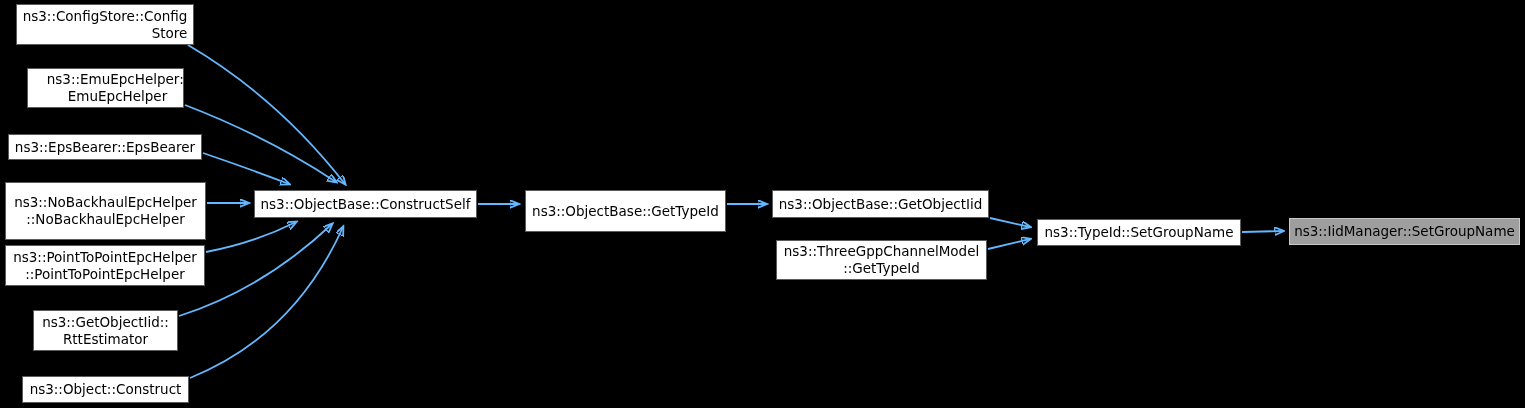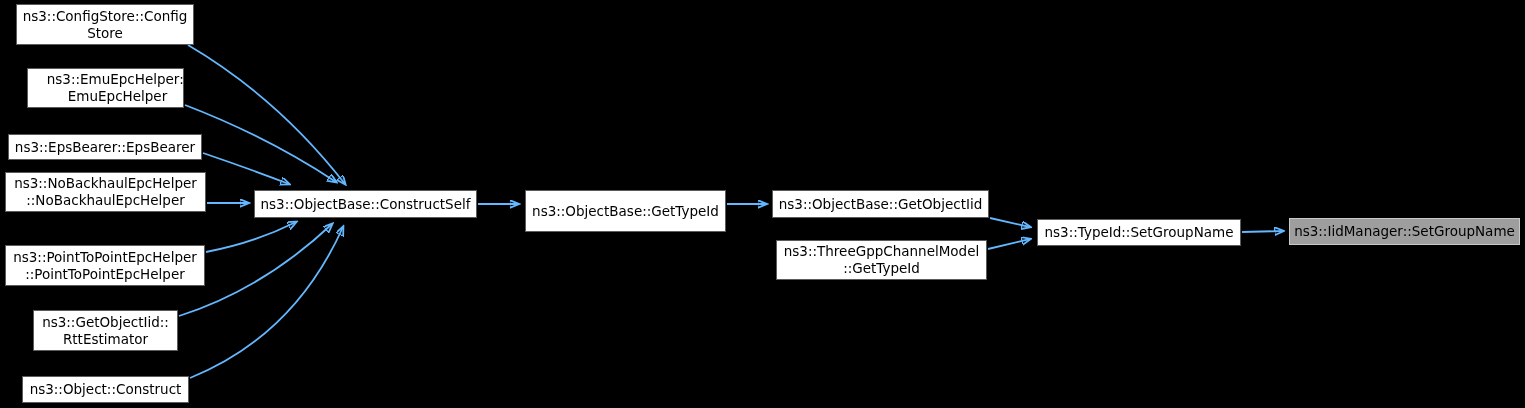--- a/index.html
+++ b/index.html
@@ -70,26 +70,26 @@
     <path d="M 206,252 Q 254,243 296,222" marker-end="url(#arrowhead)"></path>
     <path d="M 179,316 Q 263,289 332,224" marker-end="url(#arrowhead)"></path>
     <path d="M 190,378 Q 294,336 343,227" marker-end="url(#arrowhead)"></path>
     <path d="M 478,204 L 518,204" marker-end="url(#arrowhead)"></path>
     <path d="M 727,204 L 766,204" marker-end="url(#arrowhead)"></path>
     <path d="M 990,218 L 1030,227" marker-end="url(#arrowhead)"></path>
     <path d="M 988,249 L 1030,239" marker-end="url(#arrowhead)"></path>
     <path d="M 1242,232 L 1283,231" marker-end="url(#arrowhead)"></path>
   </svg>
 
-  <div class="node" style="left:16px;  top:4px;   width:178px; height:41px;">ns3::ConfigStore::Config
+  <div class="node" style="left:16px;  top:4px;   width:178px; height:41px;text-align:right;">ns3::ConfigStore::Config
 Store</div>
   <div class="node" style="left:27px;  top:68px;  width:157px; height:40px;padding-left:24px;">ns3::EmuEpcHelper::
 EmuEpcHelper</div>
   <div class="node" style="left:8px;   top:134px; width:194px; height:26px;text-align:right;">ns3::EpsBearer::EpsBearer</div>
-  <div class="node" style="left:5px;   top:172px; width:201px; height:40px;">ns3::NoBackhaulEpcHelper
+  <div class="node" style="left:5px;   top:182px; width:201px; height:58px;">ns3::NoBackhaulEpcHelper
 ::NoBackhaulEpcHelper</div>
   <div class="node" style="left:254px; top:190px; width:223px; height:28px;">ns3::ObjectBase::ConstructSelf</div>
   <div class="node" style="left:5px;   top:245px; width:200px; height:41px;">ns3::PointToPointEpcHelper
 ::PointToPointEpcHelper</div>
   <div class="node" style="left:33px;  top:310px; width:145px; height:41px;">ns3::GetObjectIid::
 RttEstimator</div>
   <div class="node" style="left:22px;  top:376px; width:167px; height:27px;">ns3::Object::Construct</div>
   <div class="node" style="left:525px; top:190px; width:201px; height:42px;">ns3::ObjectBase::GetTypeId</div>
   <div class="node" style="left:772px; top:190px; width:217px; height:28px;text-align:right;">ns3::ObjectBase::GetObjectIid</div>
   <div class="node" style="left:776px; top:240px; width:211px; height:40px;">ns3::ThreeGppChannelModel

